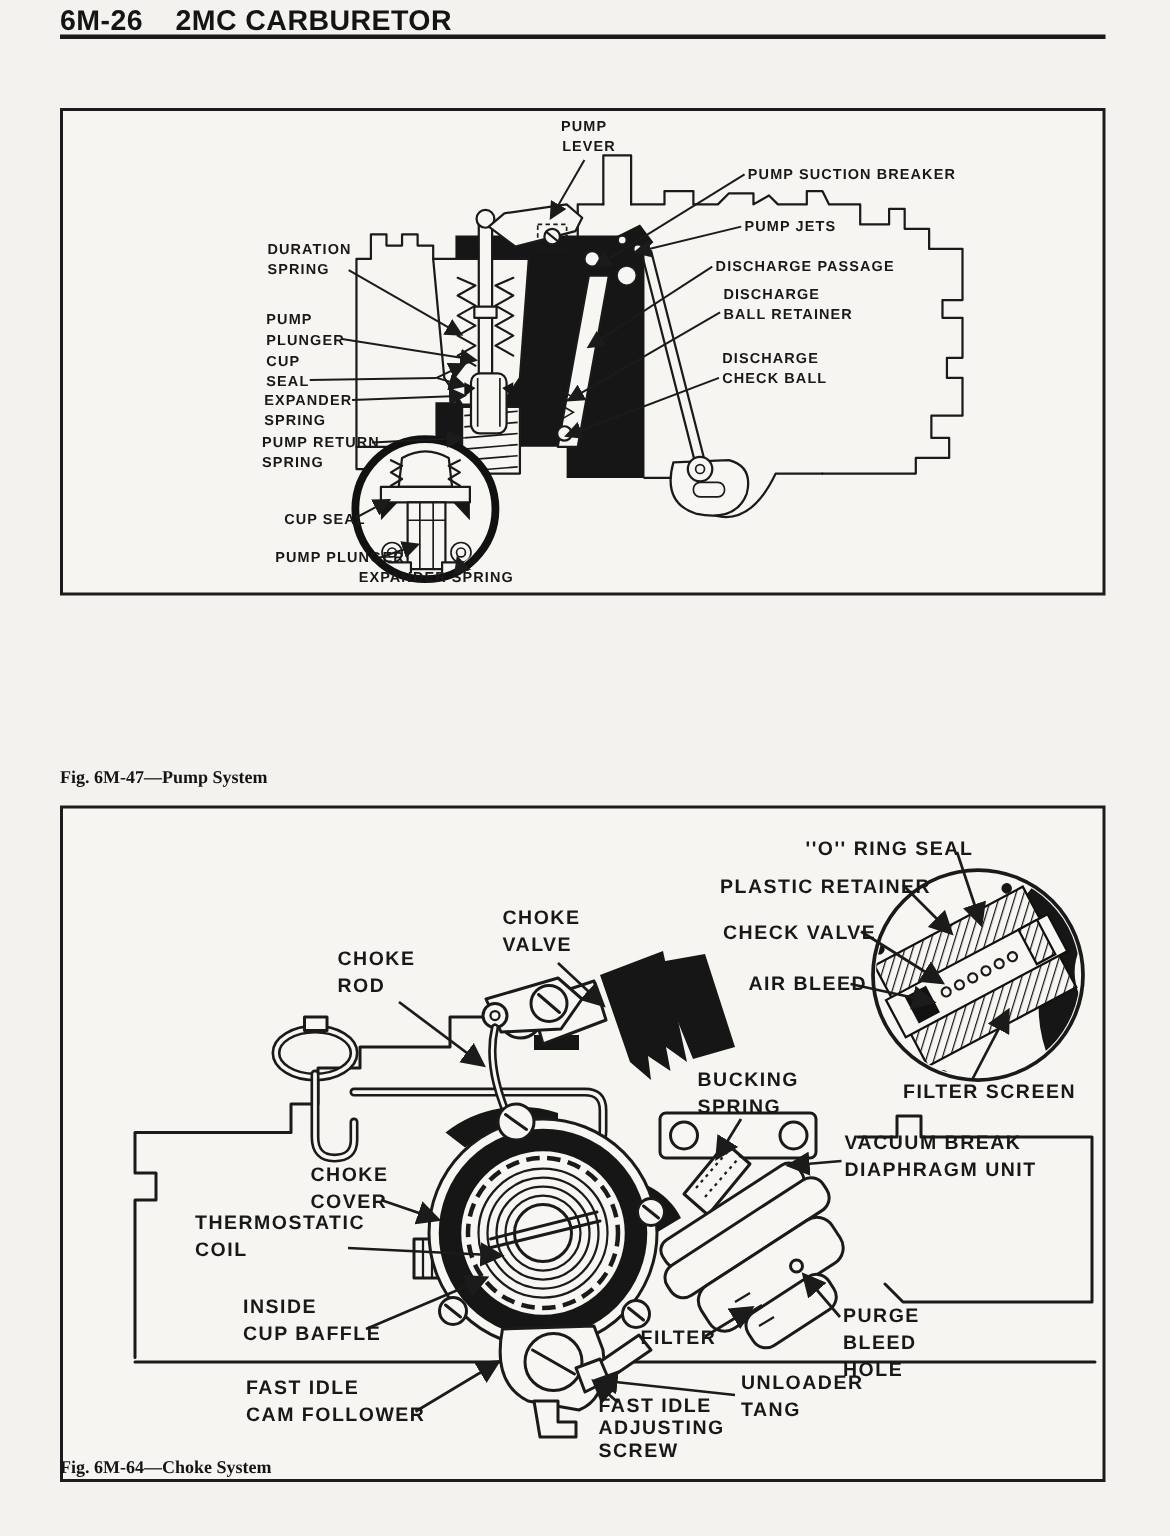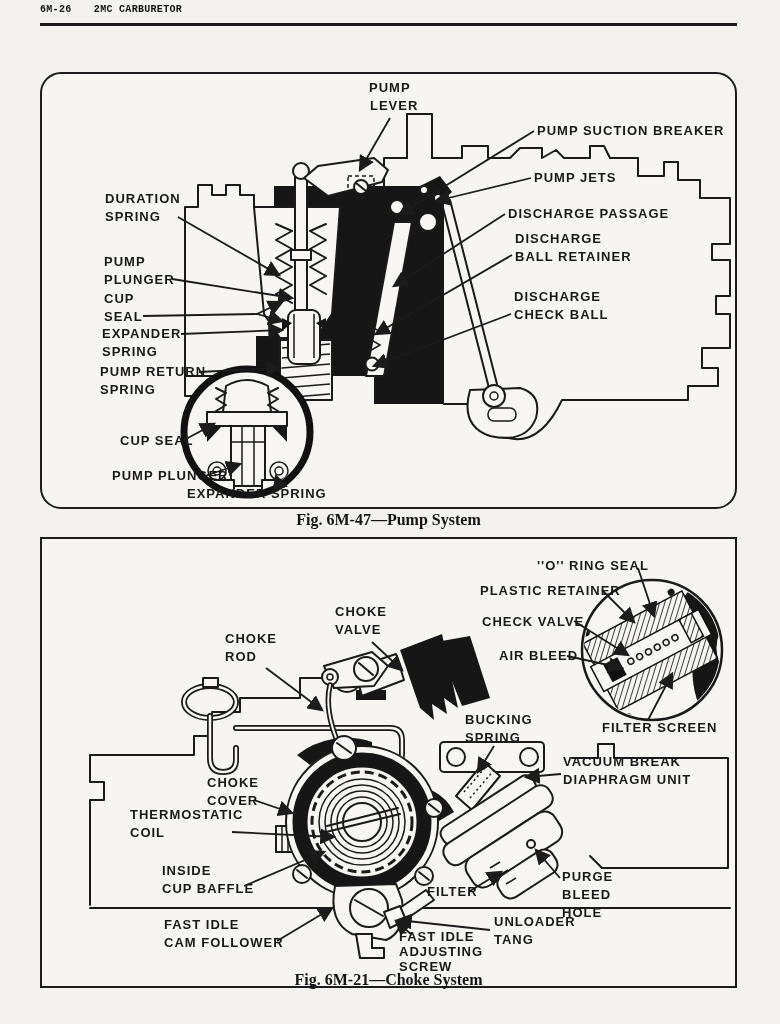--- a/index.html
+++ b/index.html
@@ -1,27 +1,27 @@
 <!DOCTYPE html>
 <html><head>
 <meta charset="utf-8">
 <style>
   html,body{margin:0;padding:0;background:#dedcd8;}
   .page{position:relative;width:780px;height:1024px;background:#f4f2ee;overflow:hidden;
         font-family:"Liberation Sans",sans-serif;}
-  .hdr{position:absolute;top:4px;left:40px;font-family:Liberation Mono, monospace;
-       font-weight:bold;font-size:10px;color:#141414;letter-spacing:.3px;}
+  .hdr{position:absolute;top:4px;left:40px;font-family:Liberation Sans, sans-serif;
+       font-weight:bold;font-size:19px;color:#141414;letter-spacing:.3px;}
   .hdr .num{margin-right:16px;}
   .rule{position:absolute;top:23px;left:40px;width:697px;height:3px;background:#1a1a1a;}
   .figbox{position:absolute;left:40px;border:2px solid #1c1c1c;background:#f6f5f2;box-sizing:border-box;}
-  #fig1{top:72px;width:697px;height:437px;border-radius:21px;}
+  #fig1{top:72px;width:697px;height:325px;}
   #fig2{top:537px;width:697px;height:451px;}
   .figbox svg{display:block;width:100%;height:100%;}
-  .caption{position:absolute;left:40px;width:697px;text-align:center;
-           font-family:"Liberation Serif",serif;font-weight:bold;font-size:16px;color:#141414;}
+  .caption{position:absolute;left:40px;width:697px;
+           font-family:"Liberation Serif",serif;font-weight:bold;font-size:12px;color:#141414;}
   #cap1{top:511px;} #cap2{top:971px;}
   .lbl{font-family:"Liberation Sans",sans-serif;font-weight:bold;font-size:13px;
        letter-spacing:1px;fill:#181818;}
   .ldr{stroke:#1b1b1b;stroke-width:1.8;fill:none;}
   .ol{fill:none;stroke:#1a1a1a;stroke-width:2;stroke-linejoin:round;stroke-linecap:round;}
   .wh{fill:#f7f6f3;stroke:#1a1a1a;stroke-width:2;stroke-linejoin:round;}
   .bk{fill:#161616;stroke:none;}
   .thin{fill:none;stroke:#1a1a1a;stroke-width:1.5;}
 </style>
 </head>
@@ -352,15 +352,15 @@
         <text class="lbl" x="452" y="376">UNLOADER</text>
         <text class="lbl" x="452" y="394">TANG</text>
         <text class="lbl" x="122" y="379">FAST IDLE</text>
         <text class="lbl" x="122" y="397">CAM FOLLOWER</text>
         <text class="lbl" x="357" y="391">FAST IDLE</text>
         <text class="lbl" x="357" y="406">ADJUSTING</text>
         <text class="lbl" x="357" y="421">SCREW</text>
       </g>
     </svg>
   </div>
-  <div class="caption" id="cap2">Fig. 6M-21—Choke System</div>
+  <div class="caption" id="cap2">Fig. 6M-64—Choke System</div>
 
 </div>
 
 </body></html>

